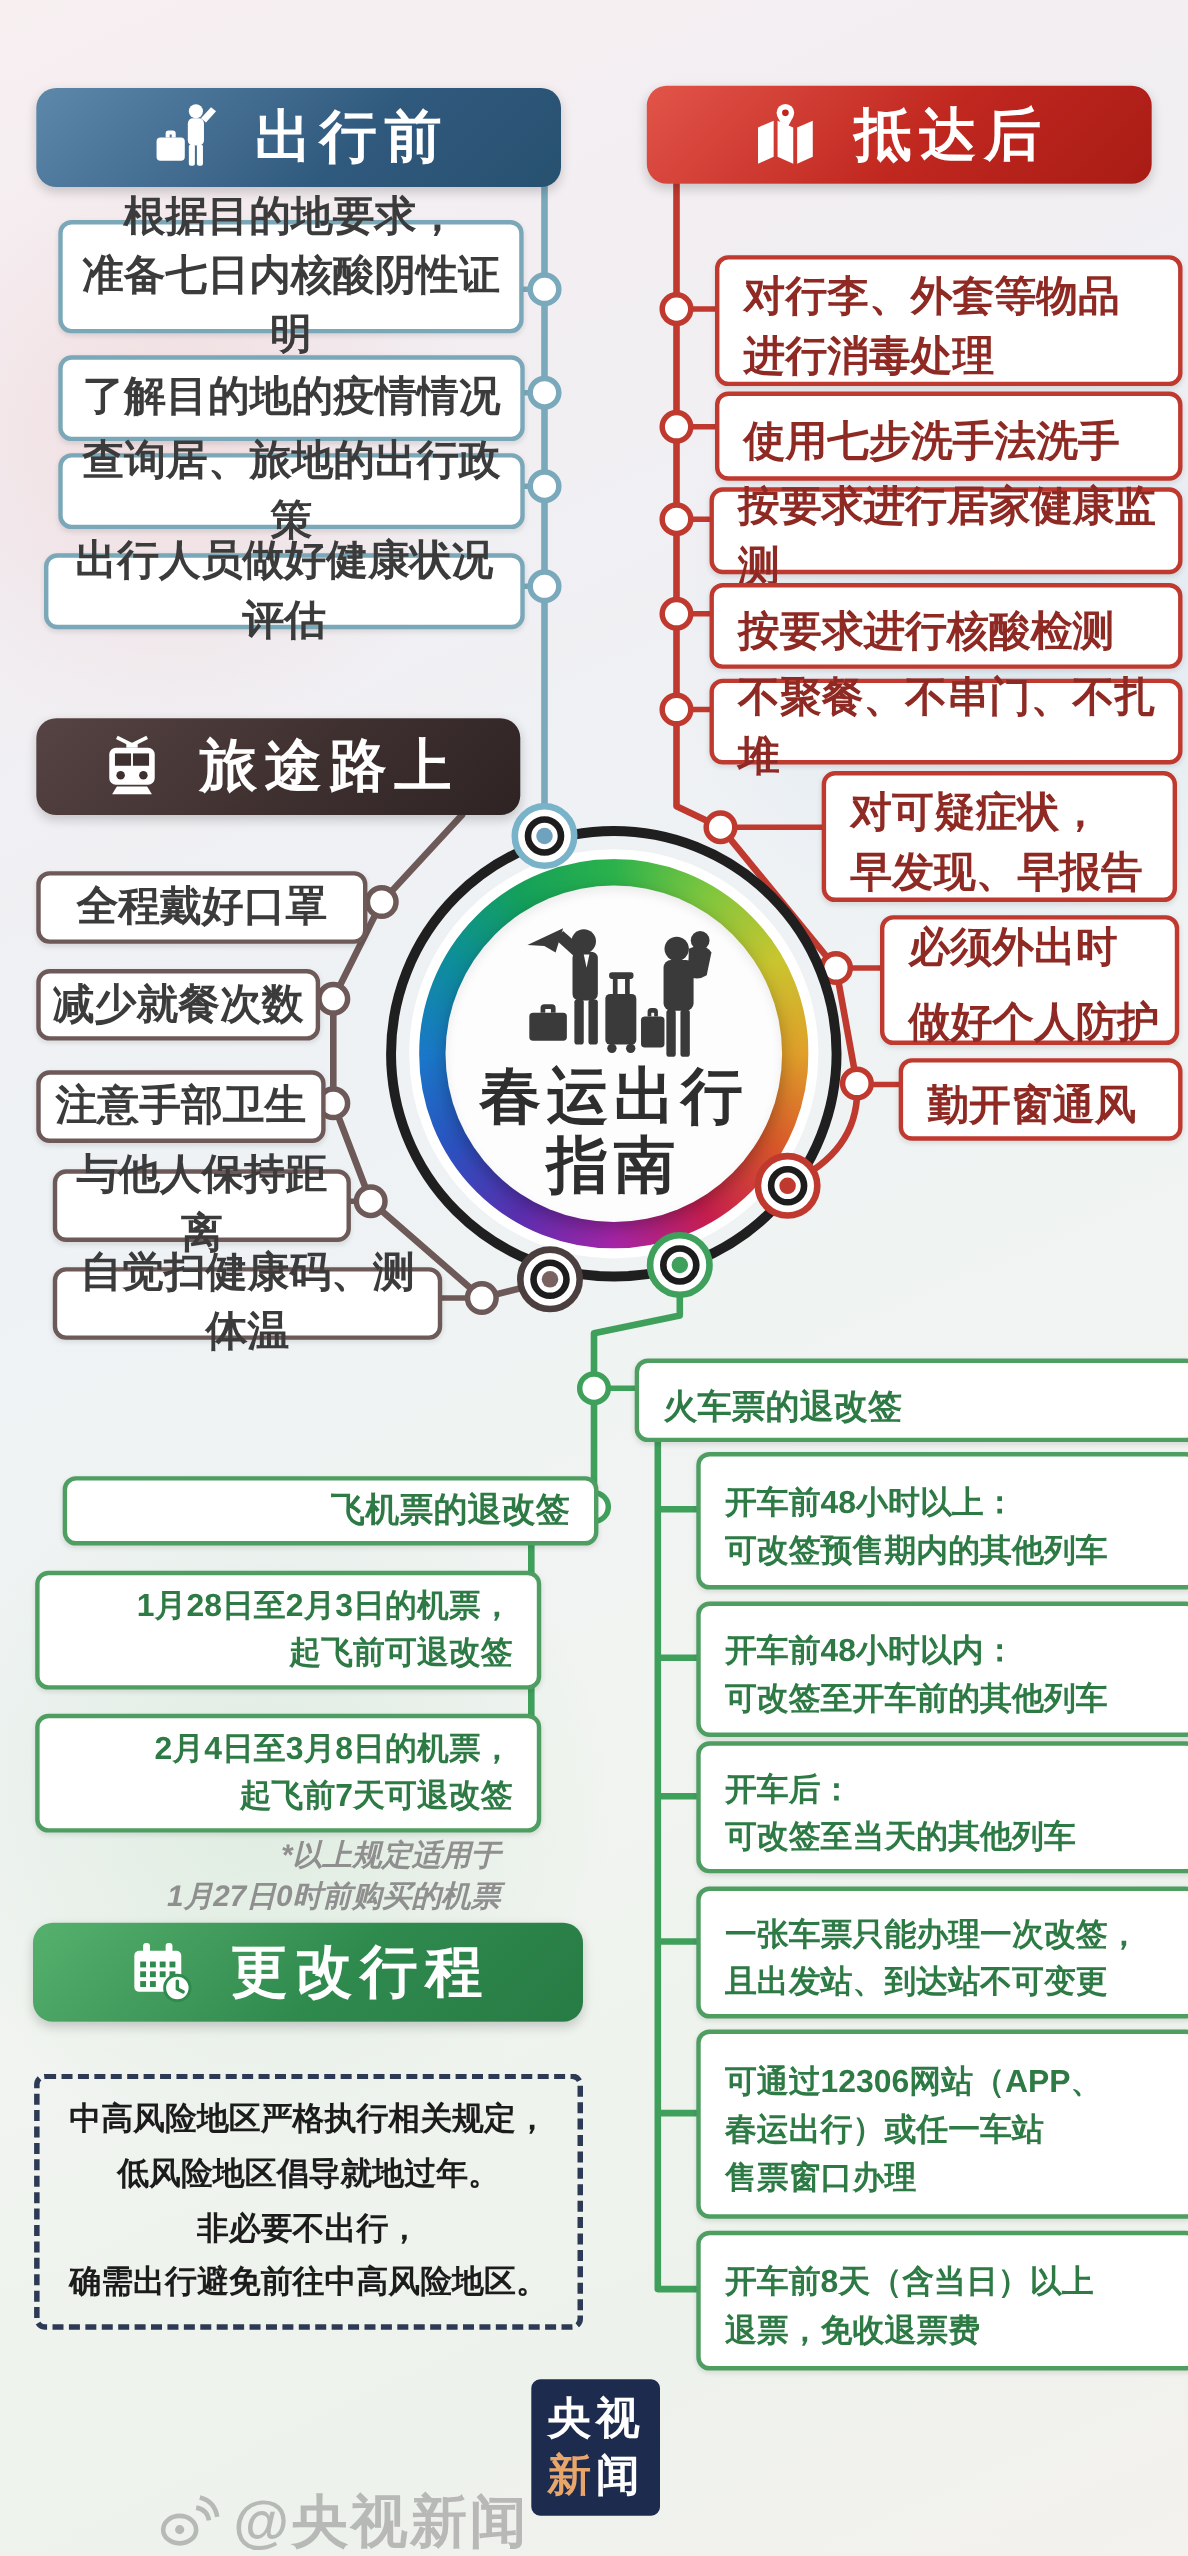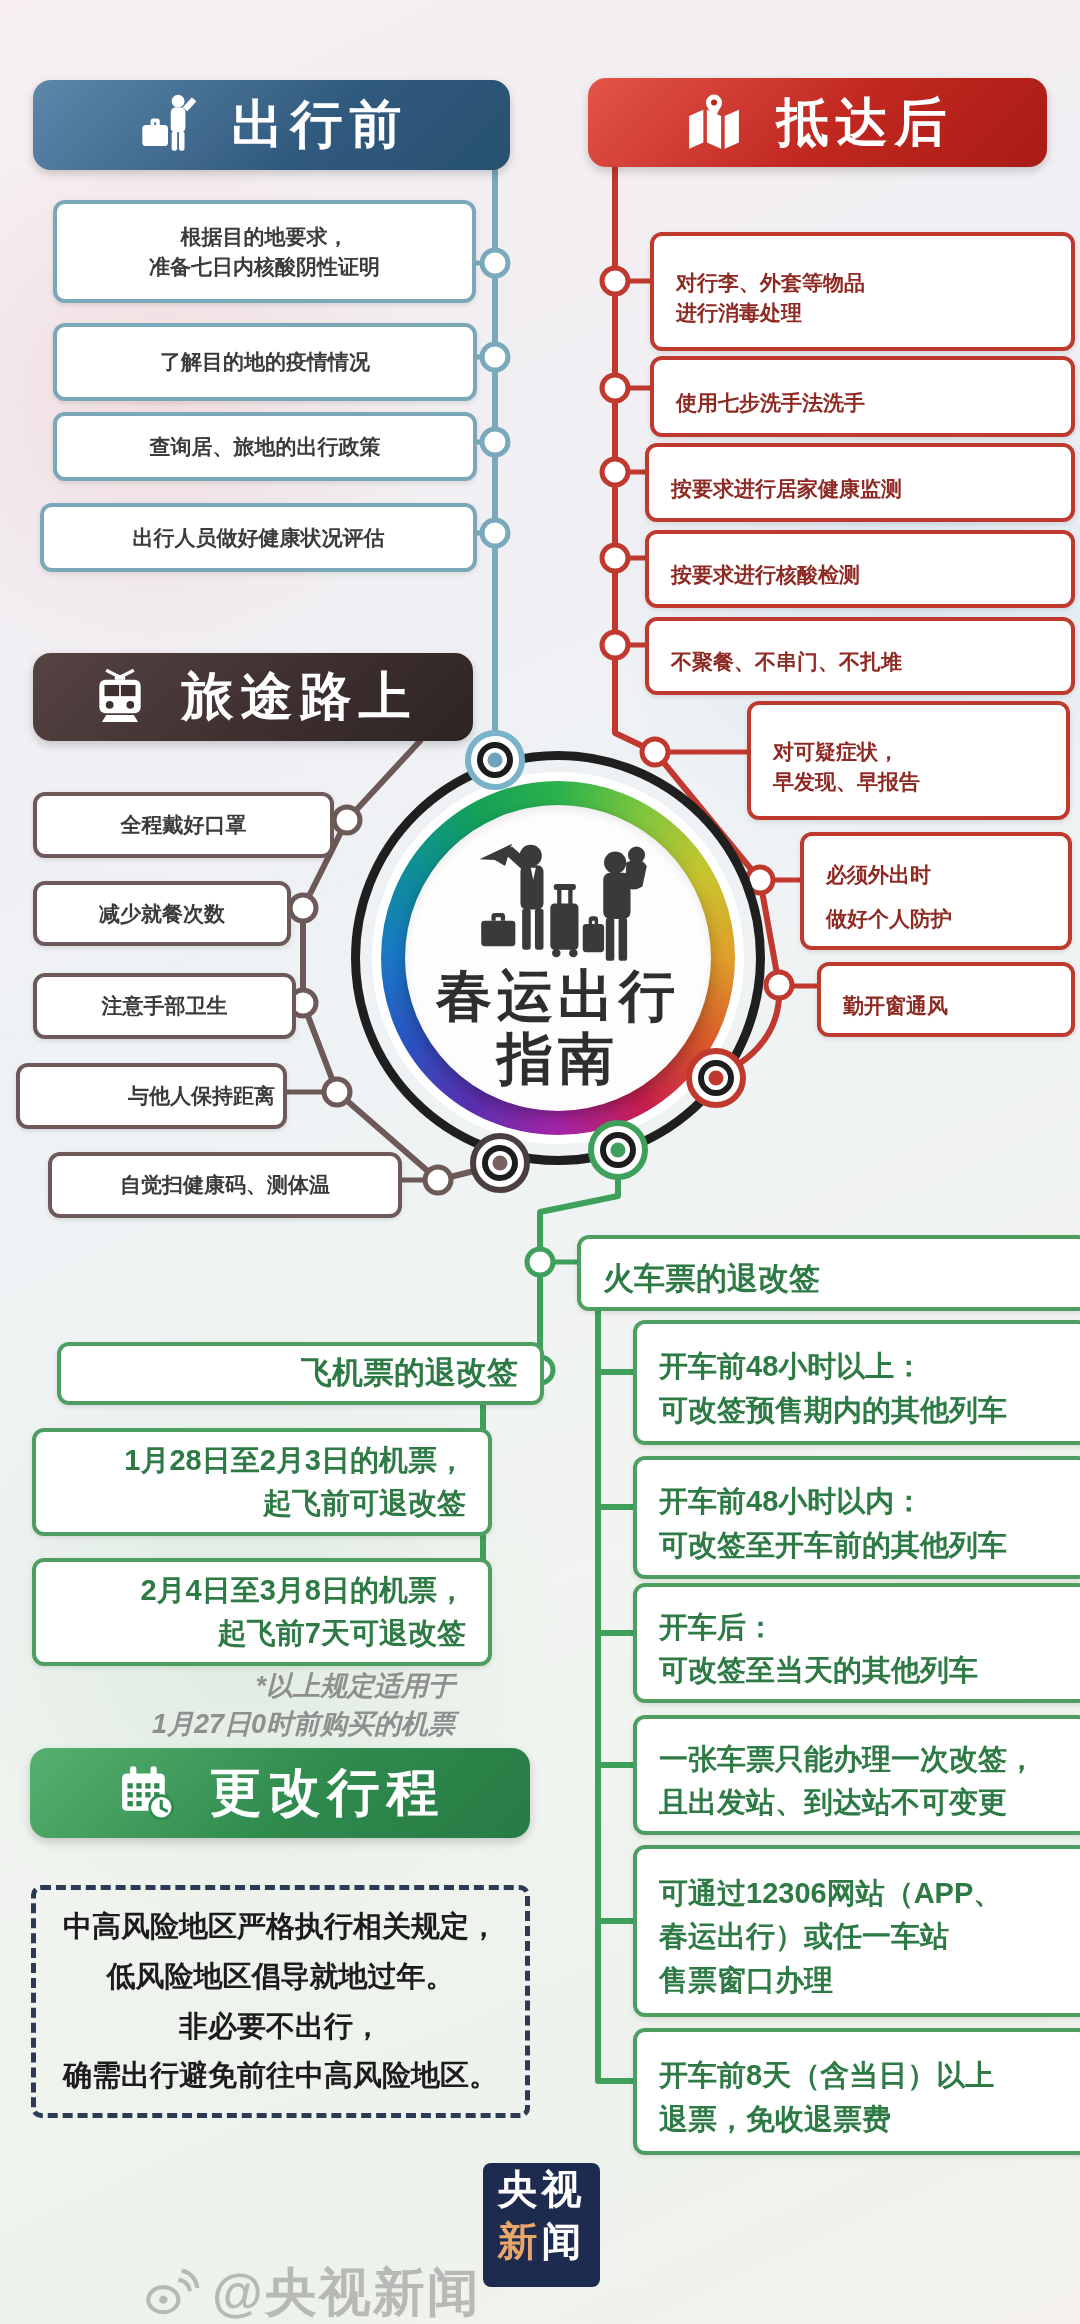--- a/index.html
+++ b/index.html
@@ -11,21 +11,21 @@
   .bgshape{position:absolute;z-index:0;pointer-events:none;}
   svg.layer{position:absolute;left:0;top:0;z-index:1;}
   svg.toplayer{position:absolute;left:0;top:0;z-index:3;pointer-events:none;}
   .hdr{
     position:absolute;z-index:2;border-radius:18px;display:flex;align-items:center;justify-content:center;
     gap:31px;color:#fff;font-weight:bold;font-size:52px;letter-spacing:7px;
     box-shadow:0 4px 10px rgba(0,0,0,.18);
   }
   .hdr svg{flex:0 0 auto;}
   .b{
-    position:absolute;z-index:2;background:#fff;border-radius:12px;font-weight:bold;font-size:21px;
+    position:absolute;z-index:2;background:#fff;border-radius:12px;font-weight:bold;font-size:38px;
     display:flex;flex-direction:column;justify-content:center;line-height:1.42;
     box-shadow:0 2px 5px rgba(0,0,0,.10);
   }
   .teal{border:4px solid #7aa8b8;color:#3b3b3b;}
   .red{border:4px solid #c0392f;color:#8e2a23;}
   .brown{border:4px solid #6d5a58;color:#3b3b3b;}
   .green{border:4px solid #4e9e62;color:#2d7a45;line-height:1.5;font-size:29px;}
   .tc{text-align:center;padding:0 8px;}
   .tl{text-align:left;padding:12px 10px 0 22px;}
   .tr{text-align:right;padding:0 22px 0 10px;}
@@ -46,21 +46,21 @@
     background:conic-gradient(from 0deg,#2bb24c,#7ec63e,#c9c52f,#e09f2a,#d8572a,#c81e4f,#a625a8,#5b2fb0,#2b52c0,#1a78c8,#0d8e9a,#14a05a,#2bb24c);
   }
   .ring-inner{
     position:absolute;z-index:2;width:306px;height:306px;border-radius:50%;left:405px;top:805px;background:#fdfdfd;
     box-shadow:0 6px 16px rgba(0,0,0,.28), inset 0 4px 10px rgba(0,0,0,.08);
     display:flex;flex-direction:column;align-items:center;justify-content:flex-start;
   }
   .ctitle{font-weight:bold;color:#2e2e2e;font-size:56px;letter-spacing:5px;line-height:1.12;text-align:center;}
   .logo{
     position:absolute;z-index:2;left:483px;top:2163px;width:117px;height:124px;background:#1d2b4e;border-radius:8px;
-    display:flex;flex-direction:column;align-items:center;
+    display:flex;flex-direction:column;align-items:center;justify-content:center;
     color:#fff;font-weight:bold;font-size:40px;letter-spacing:4px;line-height:1.3;
   }
   .logo .hl{color:#e9a66b;}
   .wm{
     position:absolute;z-index:4;left:140px;top:2258px;display:flex;align-items:center;gap:12px;
     color:rgba(150,150,150,.62);font-weight:bold;font-size:52px;letter-spacing:2px;
   }
 </style>
 </head>
 <body>
@@ -197,21 +197,21 @@
   </div>
   <div class="b brown tc" style="left:33px;top:792px;width:277px;height:58px;">
     <div>全程戴好口罩</div>
   </div>
   <div class="b brown tc" style="left:33px;top:881px;width:234px;height:57px;">
     <div>减少就餐次数</div>
   </div>
   <div class="b brown tc" style="left:33px;top:973px;width:239px;height:58px;">
     <div>注意手部卫生</div>
   </div>
-  <div class="b brown tc" style="left:16px;top:1063px;width:247px;height:58px;text-align:right;">
+  <div class="b brown tc" style="left:48px;top:1063px;width:247px;height:58px;">
     <div>与他人保持距离</div>
   </div>
   <div class="b brown tc" style="left:48px;top:1152px;width:330px;height:58px;">
     <div>自觉扫健康码、测体温</div>
   </div>
 
   <div class="ring-black"></div>
   <div class="ring-rainbow"></div>
   <div class="ring-inner">
     <svg width="238" height="128" viewBox="0 0 240 150" style="margin-top:32px;">

